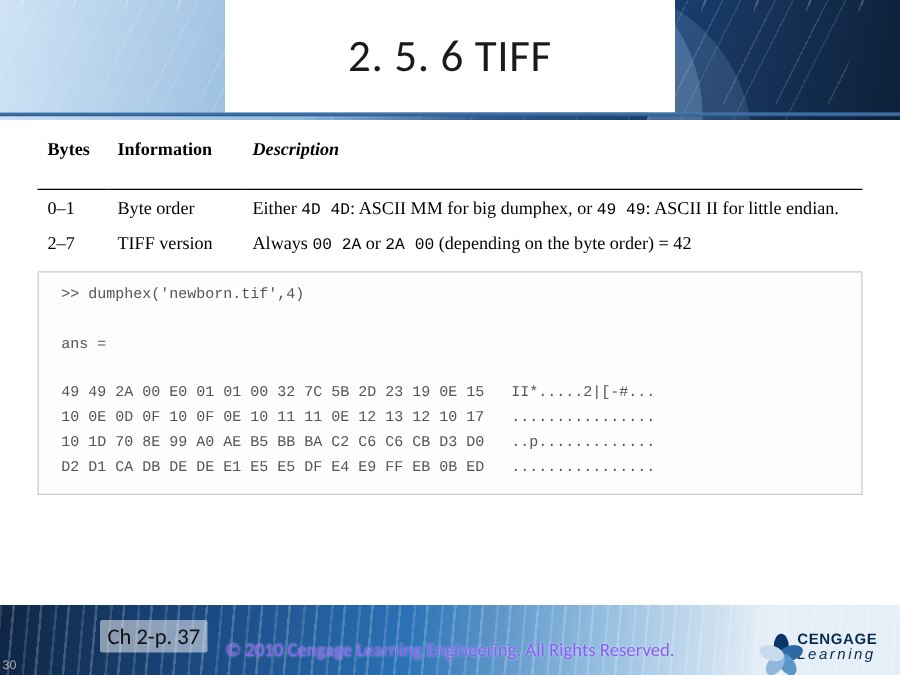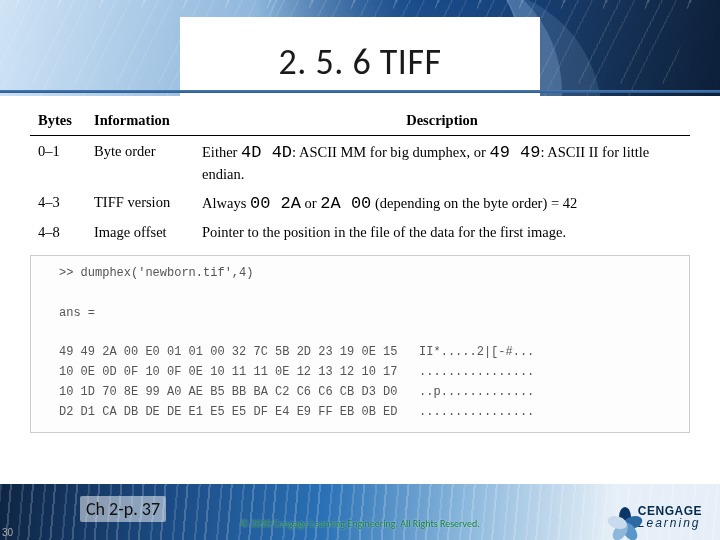--- a/index.html
+++ b/index.html
@@ -21,42 +21,42 @@
     background-size: 42px 100%;
     opacity:0.7;
     transform: skewX(-18deg) translateX(-40px);
   }
   .bg-top::after {
     content:""; position:absolute; left:260px; top:-70px; width:260px; height:260px;
     border:2px solid rgba(160,200,240,0.45); border-radius:50%;
     box-shadow: 40px 30px 0 -2px rgba(160,200,240,0.25), 80px 55px 0 -2px rgba(160,200,240,0.15);
   }
   .title-band {
-    position: absolute; top: 17px; left: 180px; width: 360px; height: 90px;
+    position: absolute; top: 0; left: 180px; width: 360px; height: 90px;
     background: #fff;
     display: flex; align-items: center; justify-content: center;
     font-family: Calibri, Arial, sans-serif;
     font-size: 36px; color:#1a1a1a; font-weight:400; letter-spacing:0.5px;
   }
   .title-underline {
     position:absolute; top:90px; left:0; width:720px; height:3px;
     background: linear-gradient(#4a7bb5,#2d5a8c);
   }
   .content { position:absolute; top:108px; left:30px; width:660px; }
   table.hdr { width:100%; border-collapse:collapse; font-size:14.5px; }
-  table.hdr th { text-align:left; padding:4px 8px 6px; font-family:Georgia,serif; font-weight:700;margin-left:32px; }
-  table.hdr th.desc { text-align:center; }
+  table.hdr th { text-align:left; padding:4px 8px 22px; font-family:Georgia,serif; font-weight:700;margin-left:32px; }
+  table.hdr th.desc { text-align:left;font-style:italic; }
   table.hdr tbody tr:first-child td { border-top:1.5px solid #000;margin-left:19px; }
   table.hdr td { padding:6px 8px 2px; vertical-align:top; font-family:Georgia,serif; line-height:1.35; }
   table.hdr td.bytes { width:56px; white-space:nowrap; }
   table.hdr td.info  { width:108px; white-space:nowrap; }
-  .mono { font-family: "Courier New", monospace; font-size:17px; }
+  .mono { font-family: "Courier New", monospace; font-size:13px; }
   .hexbox {
     margin-top:10px; border:1px solid #ccc; background:#fdfdfd;
-    padding:8px 28px 10px; font-family:"Courier New",monospace; font-size:12px;
+    padding:8px 18px 10px; font-family:"Courier New",monospace; font-size:12px;
     color:#555; line-height:1.65; white-space:pre;
   }
   .bg-bottom {
     position:absolute; bottom:0; left:0; width:720px; height:56px;
     background: linear-gradient(95deg,#0e2544 0%, #1c4d87 25%, #2a71b5 45%, #8db9dd 65%, #e6eff7 85%);
     overflow:hidden;
   }
   .bg-bottom::before{
     content:""; position:absolute; inset:0;
     background: repeating-linear-gradient(95deg,
@@ -64,21 +64,21 @@
        rgba(255,255,255,0.35) 10px 12px, transparent 12px 22px);
     opacity:0.55;
   }
   .page-ref {
     position:absolute; bottom:18px; left:40px;
     font-family: Calibri, Arial, sans-serif; font-size:18px; color:#111;
     padding:2px 6px; background:rgba(255,255,255,0.5); border-radius:2px;margin-left:40px;
   }
   .copyright {
     position:absolute; bottom:10px; left:0; width:720px; text-align:center;
-    font-family: Calibri, Arial, sans-serif; font-size:10px; color:#15803d;
+    font-family: Calibri, Arial, sans-serif; font-size:15px; color:#8b5cf6;
     text-shadow:0 0 2px rgba(255,255,255,0.6);
   }
   .logo {
     position:absolute; right:18px; bottom:10px; display:flex; align-items:center; gap:0;
     font-family: Arial, sans-serif; color:#082a4e;
   }
   .logo-mark { width:26px; height:26px; position:relative; }
   .petal { position:absolute; width:12px; height:20px; border-radius:50%; top:3px; left:7px; transform-origin:50% 90%; }
   .p1{ background:#0b3566; }
   .p2{ background:#2d6aa3; transform:rotate(72deg);}
@@ -108,30 +108,25 @@
       </thead>
       <tbody>
         <tr>
           <td class="bytes">0–1</td>
           <td class="info">Byte order</td>
           <td>
             <span>Either </span><span class="mono">4D 4D</span><span>: ASCII MM for big dumphex, or </span><span class="mono">49 49</span><span>: ASCII II for little endian.</span>
           </td>
         </tr>
         <tr>
-          <td class="bytes">4–3</td>
+          <td class="bytes">2–7</td>
           <td class="info">TIFF version</td>
           <td>
             <span>Always </span><span class="mono">00 2A</span><span> or </span><span class="mono">2A 00</span><span> (depending on the byte order) = 42</span>
           </td>
-        </tr>
-        <tr>
-          <td class="bytes">4–8</td>
-          <td class="info">Image offset</td>
-          <td>Pointer to the position in the file of the data for the first image.</td>
         </tr>
       </tbody>
     </table>
 
     <div class="hexbox"><span>&gt;&gt; dumphex('newborn.tif',4)</span>
 
 <span>ans =</span>
 
 <span><span>49 49 2A 00 E0 01 01 00 32 7C 5B 2D 23 19 0E 15</span>   <span>II*.....2|[-#...</span></span>
 <span><span>10 0E 0D 0F 10 0F 0E 10 11 11 0E 12 13 12 10 17</span>   <span>................</span></span>

